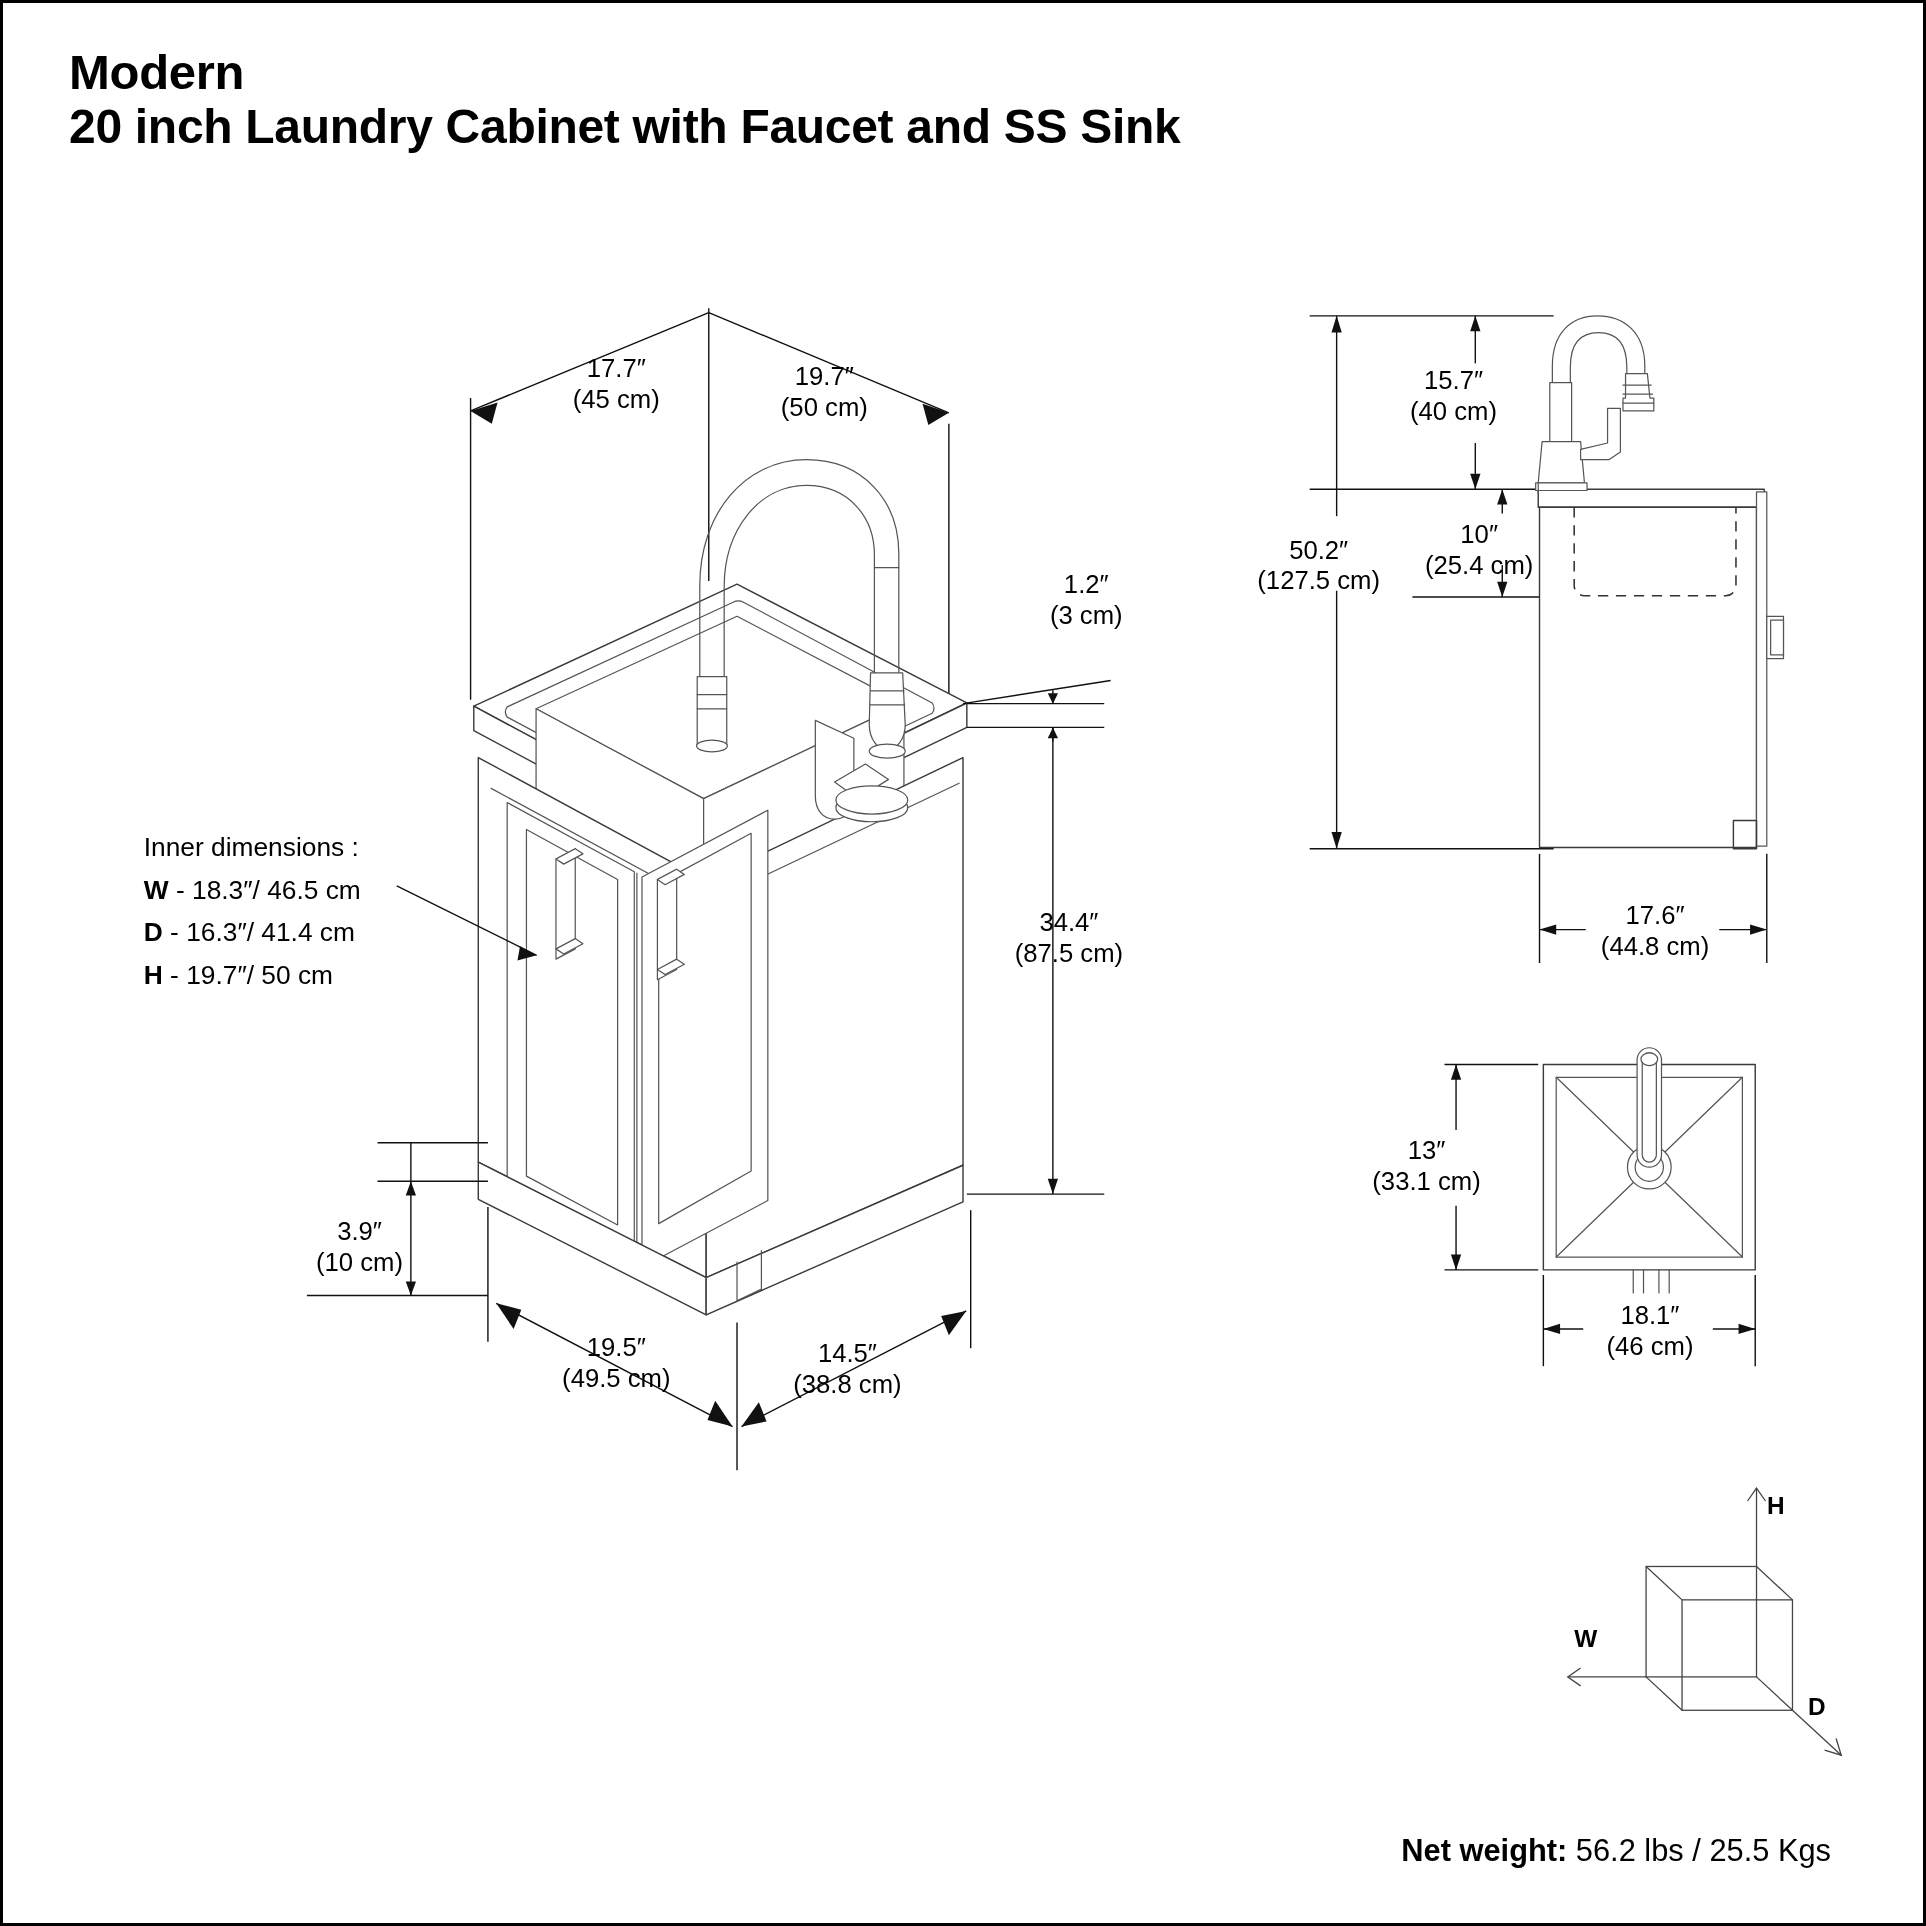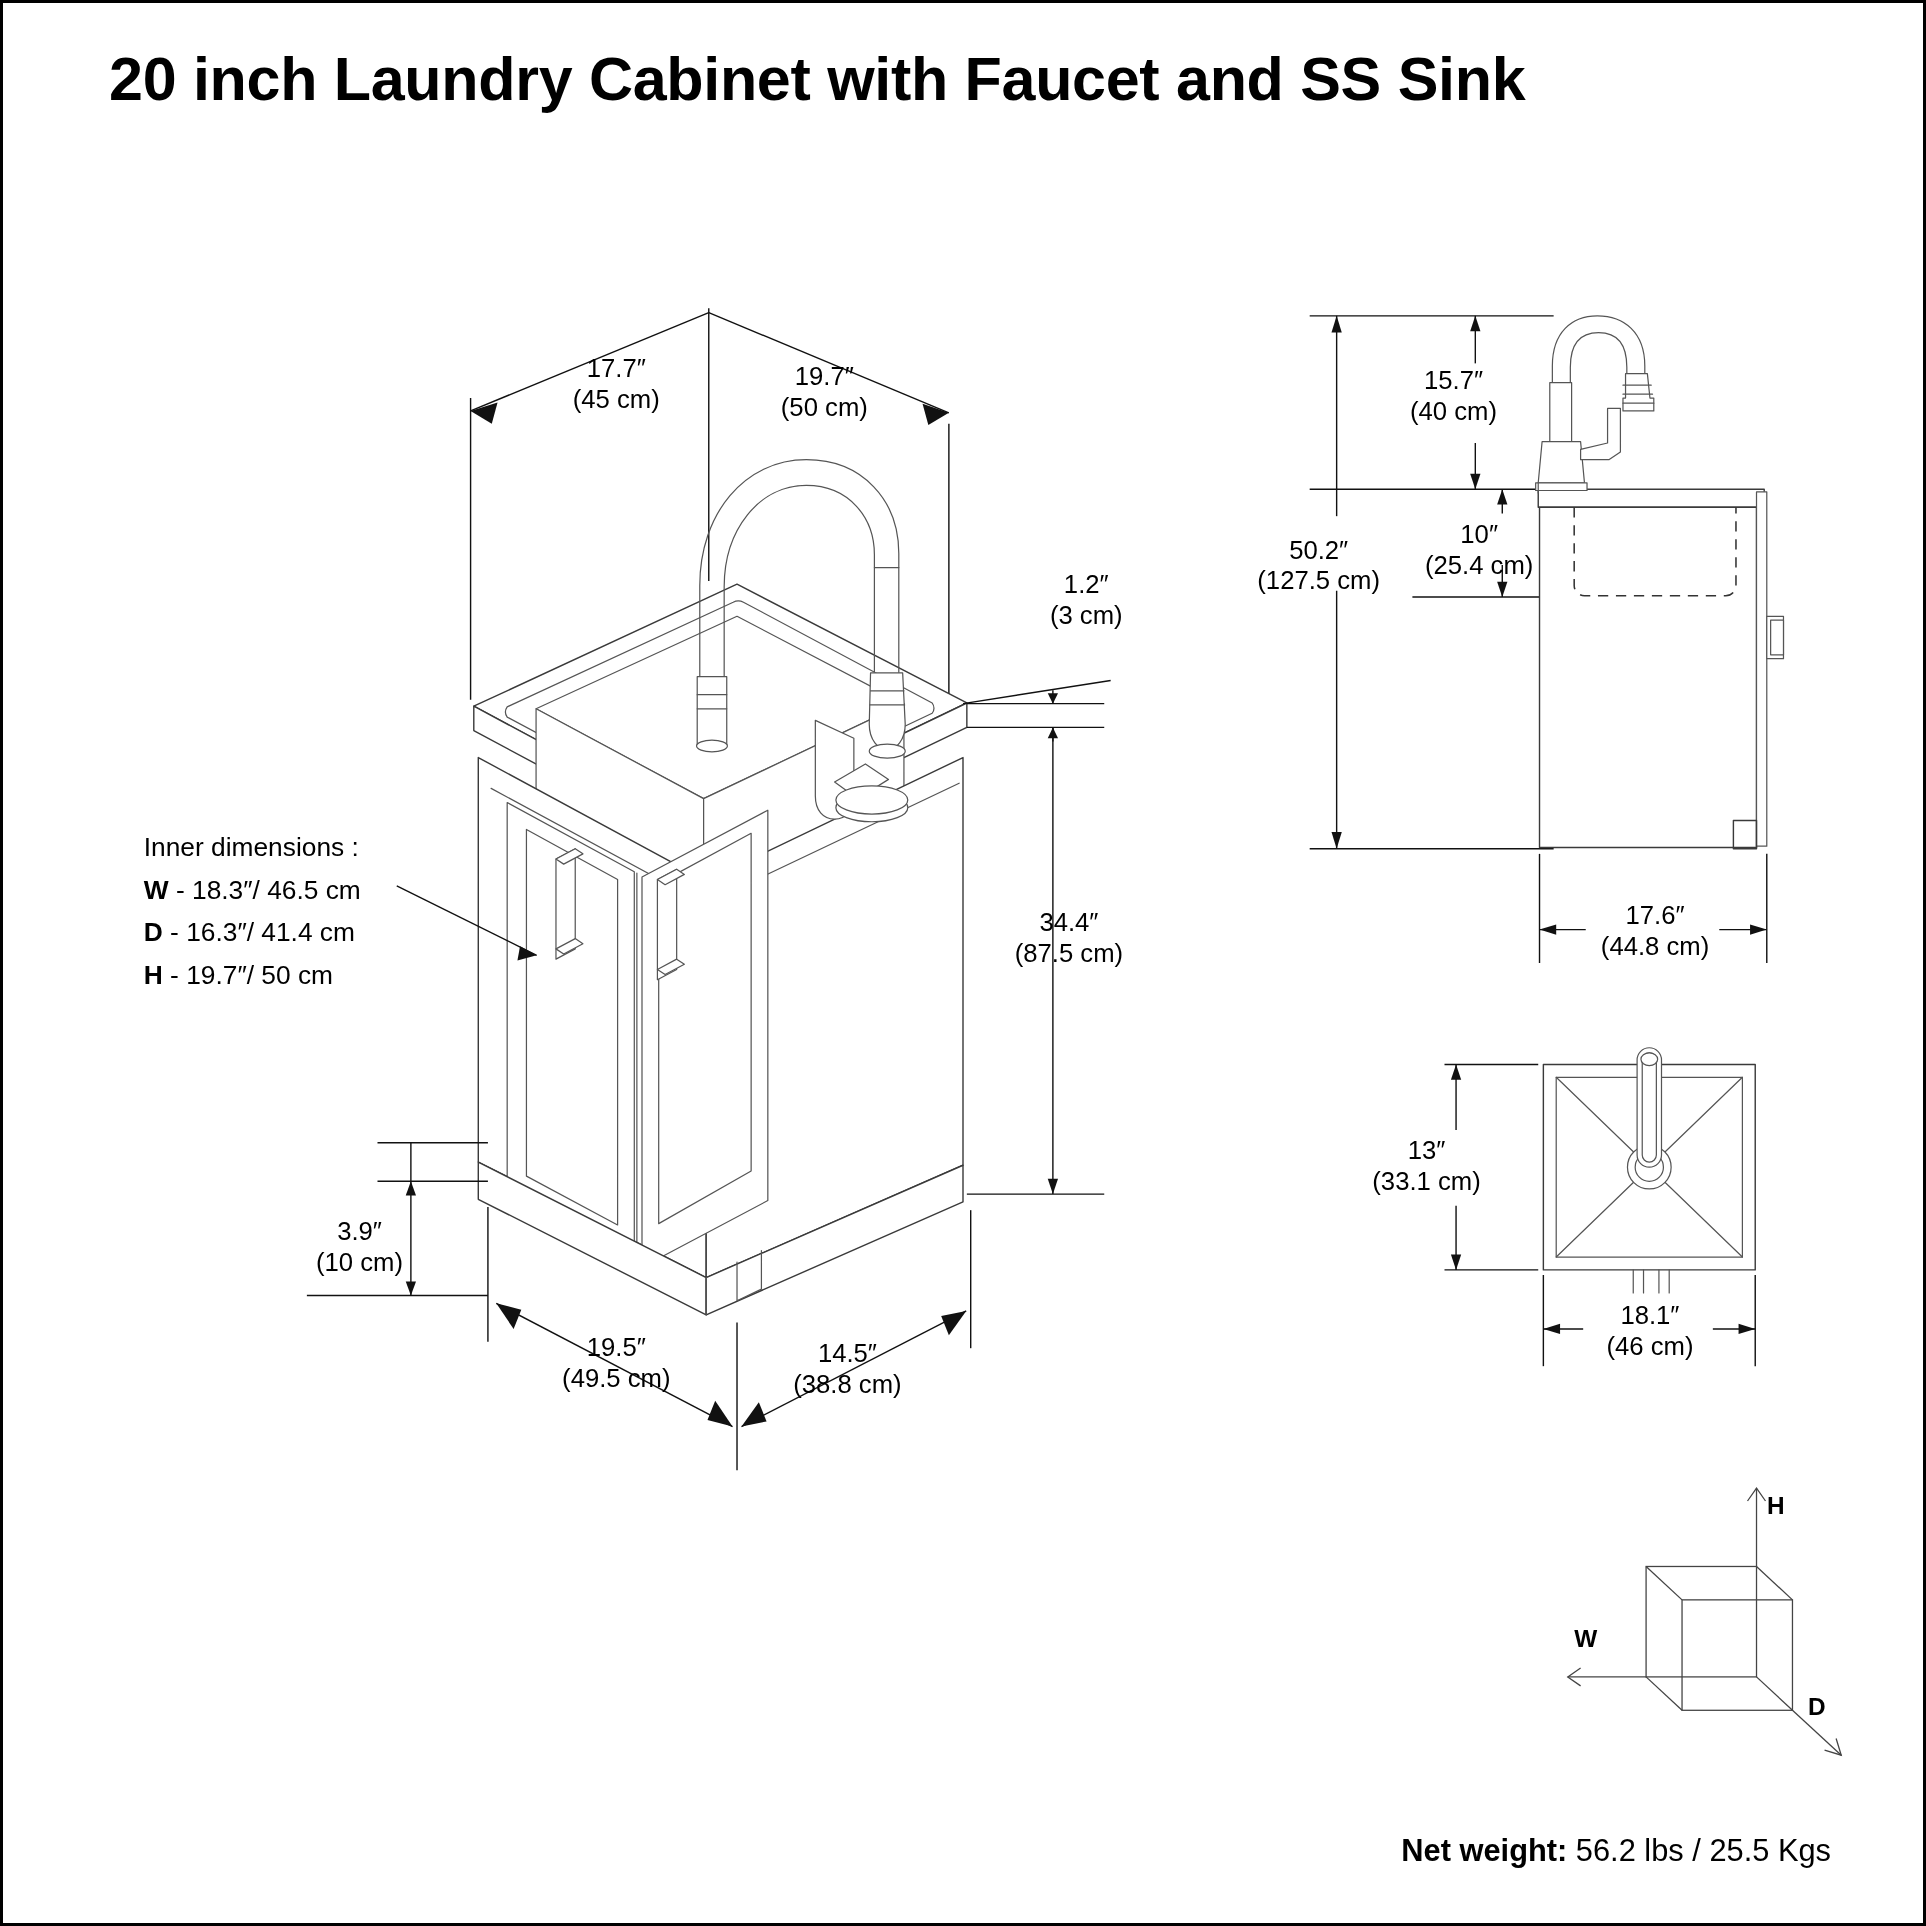--- a/index.html
+++ b/index.html
@@ -30,21 +30,21 @@
     width: 1541px;
   }
   .title-line {
     font-family: "Liberation Sans", sans-serif;
     font-weight: bold;
     letter-spacing: -0.3px;
     line-height: 1.12;
     color: #000;
   }
   #title-line1 { font-size: 49px; }
-  #title-line2 { font-size: 61px; margin-left: 40px; }
+  #title-line2 { font-size: 48px; }
 
   #drawing {
     position: absolute;
     left: 0; top: 0;
     width: 1926px;
     height: 1926px;
   }
   .dim-text {
     font-family: "Liberation Sans", sans-serif;
     font-size: 40px;
@@ -78,20 +78,21 @@
   .ln-dash { stroke: #333; stroke-width: 2.4; fill: none; stroke-dasharray: 16 12; }
   .ln-dim { stroke: #111; stroke-width: 2.2; fill: none; }
   .fillw { fill: #ffffff; }
 </style>
 </head>
 <body>
 
 <div id="sheet"></div>
 
 <div id="title-block">
+  <div class="title-line" id="title-line1">Modern</div>
   <div class="title-line" id="title-line2">20 inch Laundry Cabinet with Faucet and SS Sink</div>
 </div>
 
 <svg id="drawing" viewBox="0 0 3000 3000">
 
   <g>
 
     <g>
 
       <line class="ln-dim" x1="733" y1="620" x2="733" y2="1090"></line>

